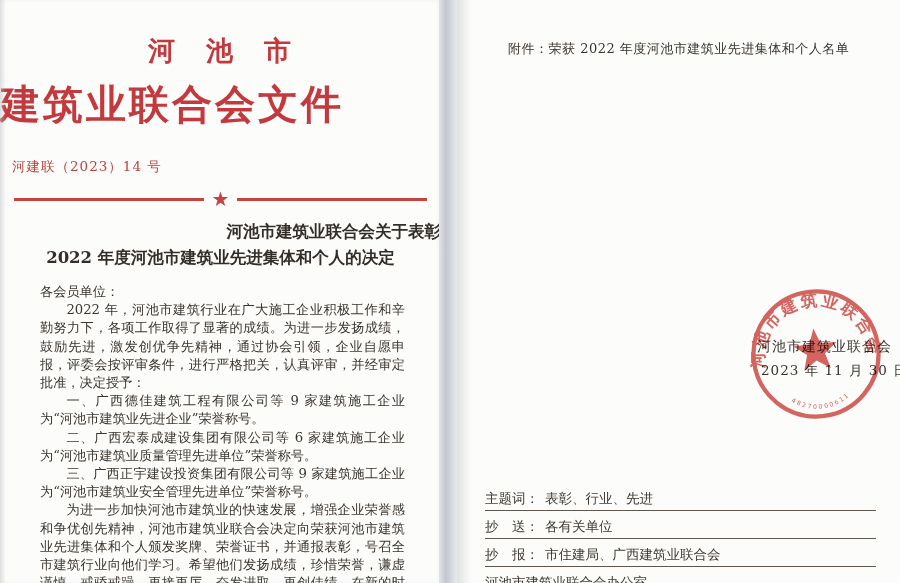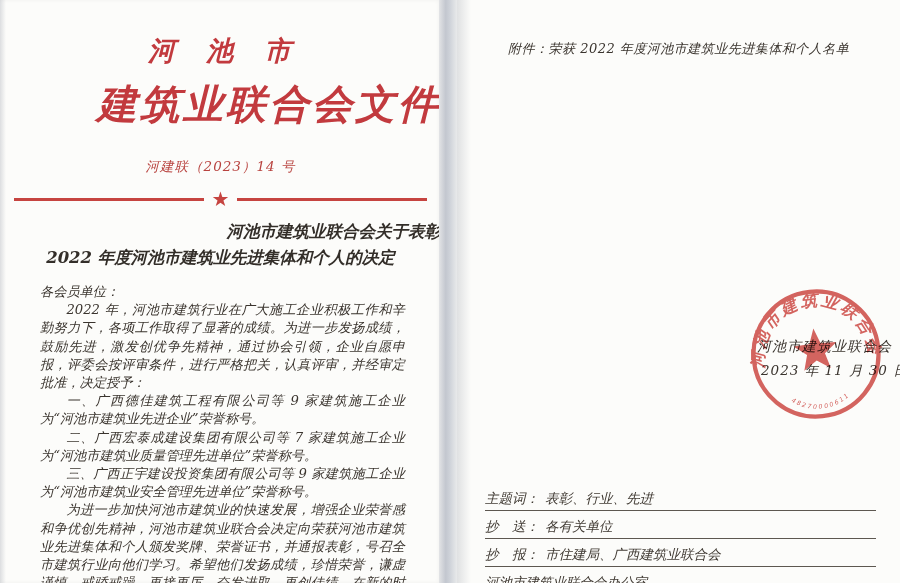--- a/index.html
+++ b/index.html
@@ -1,47 +1,47 @@
 <!DOCTYPE html>
 <html><head>
 <meta charset="utf-8">
 <style>
   html,body{margin:0;padding:0;}
   body{
     width:900px;height:583px;overflow:hidden;
     background:#e8e9ea;
     font-family:"DejaVu Serif","Liberation Serif",serif;
   }
-  .canvas{position:relative;width:900px;height:583px;background:#f3f3f2;font-style:italic;}
+  .canvas{position:relative;width:900px;height:583px;background:#f3f3f2;}
 
   
   .page{position:absolute;top:0;height:583px;background:#fcfcfa;}
   .page-left{left:0;width:441px;box-shadow:inset -2px 0 4px rgba(0,0,0,.05);}
   .page-right{left:457px;width:443px;}
   .seam{
     position:absolute;top:0;left:439px;width:19px;height:583px;
     background:linear-gradient(90deg,#e3e4e6 0%,#c3c7cf 35%,#cdd1d8 55%,#eceded 100%);
   }
   .page-right::before{
     content:"";position:absolute;left:0;top:0;width:14px;height:100%;
     background:linear-gradient(90deg,rgba(150,155,165,.28),rgba(150,155,165,0));
   }
 
   
   .org-city{
     margin-top:33px;text-align:center;
     color:#c23a3e;font-size:27px;font-weight:bold;letter-spacing:2px;
   }
   .org-name{
-    margin-top:8px;text-align:right;
+    margin-top:8px;text-align:left;
     color:#c23a3e;font-size:40px;font-weight:bold;letter-spacing:3px;white-space:nowrap;
   }
   .doc-number{
-    margin-top:26px;text-align:center;
-    color:#b8433f;font-size:13.5px;letter-spacing:1px;
+    margin-top:26px;text-align:left;
+    color:#b8433f;font-size:13.5px;letter-spacing:1px;padding-left:12px;
   }
   .divider{
     margin:13px 14px 0 14px;display:flex;align-items:center;gap:8px;
   }
   .divider .dline{flex:1;height:3px;background:#c64440;}
   .divider .star{color:#c64440;font-size:20px;line-height:20px;font-family:"DejaVu Sans",sans-serif;}
 
   .doc-title{
     text-align:center;color:#332e29;font-weight:bold;font-size:16.5px;line-height:26px;
   }
@@ -104,21 +104,21 @@
       <span class="dline"></span>
     </div>
 
     <div class="doc-title first">河池市建筑业联合会关于表彰</div>
     <div class="doc-title">2022 年度河池市建筑业先进集体和个人的决定</div>
 
     <div class="body-text">
       <p class="salutation">各会员单位：</p>
       <p>2022 年，河池市建筑行业在广大施工企业积极工作和辛勤努力下，各项工作取得了显著的成绩。为进一步发扬成绩，鼓励先进，激发创优争先精神，通过协会引领，企业自愿申报，评委会按评审条件，进行严格把关，认真评审，并经审定批准，决定授予：</p>
       <p>一、广西德佳建筑工程有限公司等 9 家建筑施工企业为“河池市建筑业先进企业”荣誉称号。</p>
-      <p>二、广西宏泰成建设集团有限公司等 7 家建筑施工企业为“河池市建筑业质量管理先进单位”荣誉称号。</p>
+      <p>二、广西宏泰成建设集团有限公司等 6 家建筑施工企业为“河池市建筑业质量管理先进单位”荣誉称号。</p>
       <p>三、广西正宇建设投资集团有限公司等 9 家建筑施工企业为“河池市建筑业安全管理先进单位”荣誉称号。</p>
       <p>为进一步加快河池市建筑业的快速发展，增强企业荣誉感和争优创先精神，河池市建筑业联合会决定向荣获河池市建筑业先进集体和个人颁发奖牌、荣誉证书，并通报表彰，号召全市建筑行业向他们学习。希望他们发扬成绩，珍惜荣誉，谦虚谨慎，戒骄戒躁，再接再厉，奋发进取，再创佳绩。在新的时期、新的年代为河池市建筑业作出更大贡献。</p>
     </div>
   </div>
 
   <div class="seam"></div>
 
   <div class="page page-right">
 
     <div class="attachment">附件：荣获 2022 年度河池市建筑业先进集体和个人名单</div>

